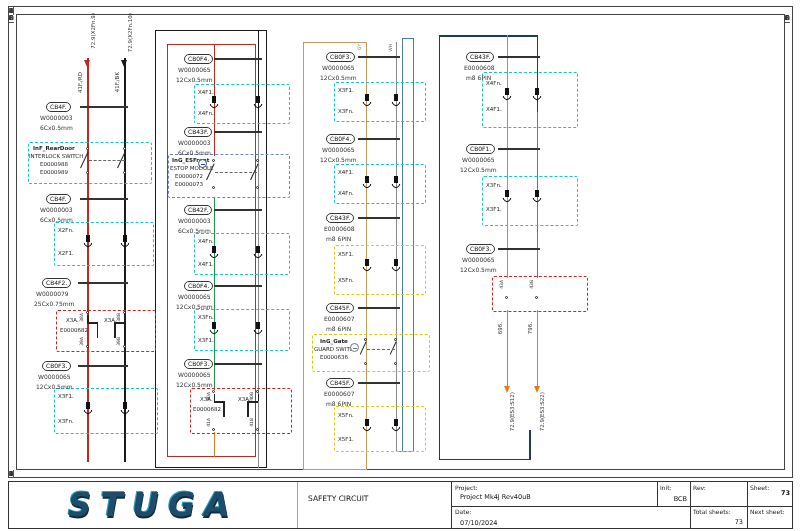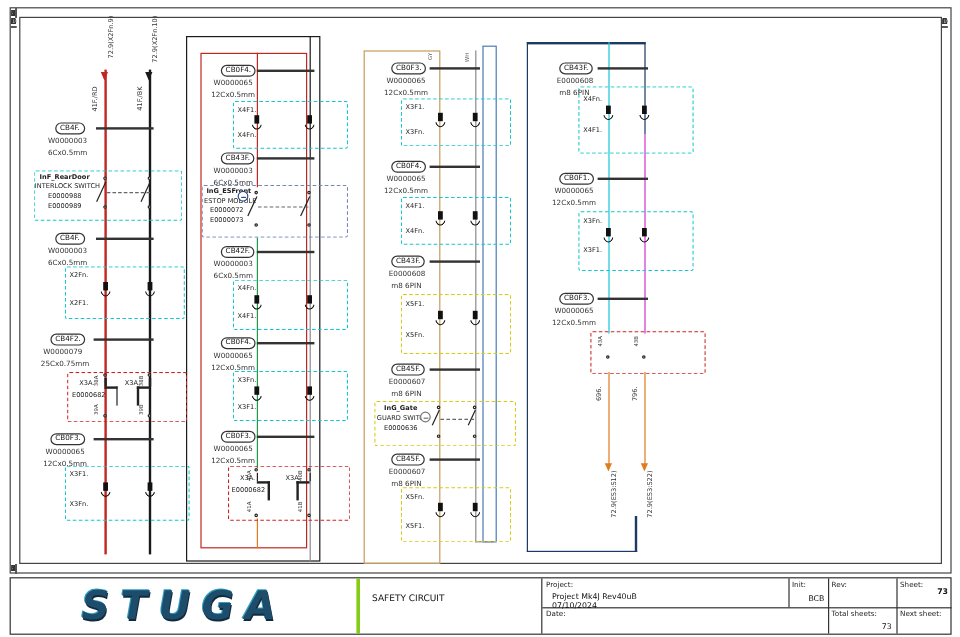--- a/index.html
+++ b/index.html
@@ -439,32 +439,32 @@
   <u class="pn" style="left:535px;top:296px"></u>
   <s class="vt" style="left:499px;top:280px;font-size:4.5px">43A</s>
   <s class="vt" style="left:529px;top:280px;font-size:4.5px">43B</s>
 
 </div>
 
 <div class="tb">
   <div class="cell" style="left:0;top:0;width:288px;height:46px">
     <div class="logo"><span>STUGA</span></div>
   </div>
-  <div class="cell" style="left:288px;top:0;width:154px;height:46px;border-left:3px solid #84cc16">
+  <div class="cell" style="left:288px;top:0;width:154px;height:46px;border-left:1px solid #84cc16">
     <span class="val" style="left:10px;top:12px;font-size:7.5px">SAFETY CIRCUIT</span>
   </div>
   <div class="cell" style="left:442px;top:0;width:341px;height:46px;border-left:1px solid #333">
     <i style="position:absolute;left:0;top:24px;width:341px;height:0;border-top:1px solid #333"></i>
     <i style="position:absolute;left:205px;top:0;height:24px;width:0;border-left:1px solid #333"></i>
     <i style="position:absolute;left:238px;top:0;height:46px;width:0;border-left:1px solid #333"></i>
     <i style="position:absolute;left:295px;top:0;height:46px;width:0;border-left:1px solid #333"></i>
     <span class="lab" style="left:3px;top:2px">Project:</span>
     <span class="val" style="left:8px;top:11px">Project Mk4J Rev40uB</span>
     <span class="lab" style="left:3px;top:26px">Date:</span>
-    <span class="val" style="left:8px;top:19px">07/10/2024</span>
+    <span class="val" style="left:8px;top:37px">07/10/2024</span>
     <span class="lab" style="left:208px;top:2px">Init:</span>
     <span class="val" style="left:208px;top:13px;width:27px;text-align:right">BCB</span>
     <span class="lab" style="left:241px;top:2px">Rev:</span>
     <span class="val" style="left:241px;top:13px"></span>
     <span class="lab" style="left:298px;top:2px">Sheet:</span>
     <span class="val big" style="left:298px;top:7px;width:40px;text-align:right">73</span>
     <span class="lab" style="left:241px;top:26px">Total sheets:</span>
     <span class="val" style="left:241px;top:36px;width:50px;text-align:right">73</span>
     <span class="lab" style="left:298px;top:26px">Next sheet:</span>
     <span class="val" style="left:298px;top:36px"></span>

